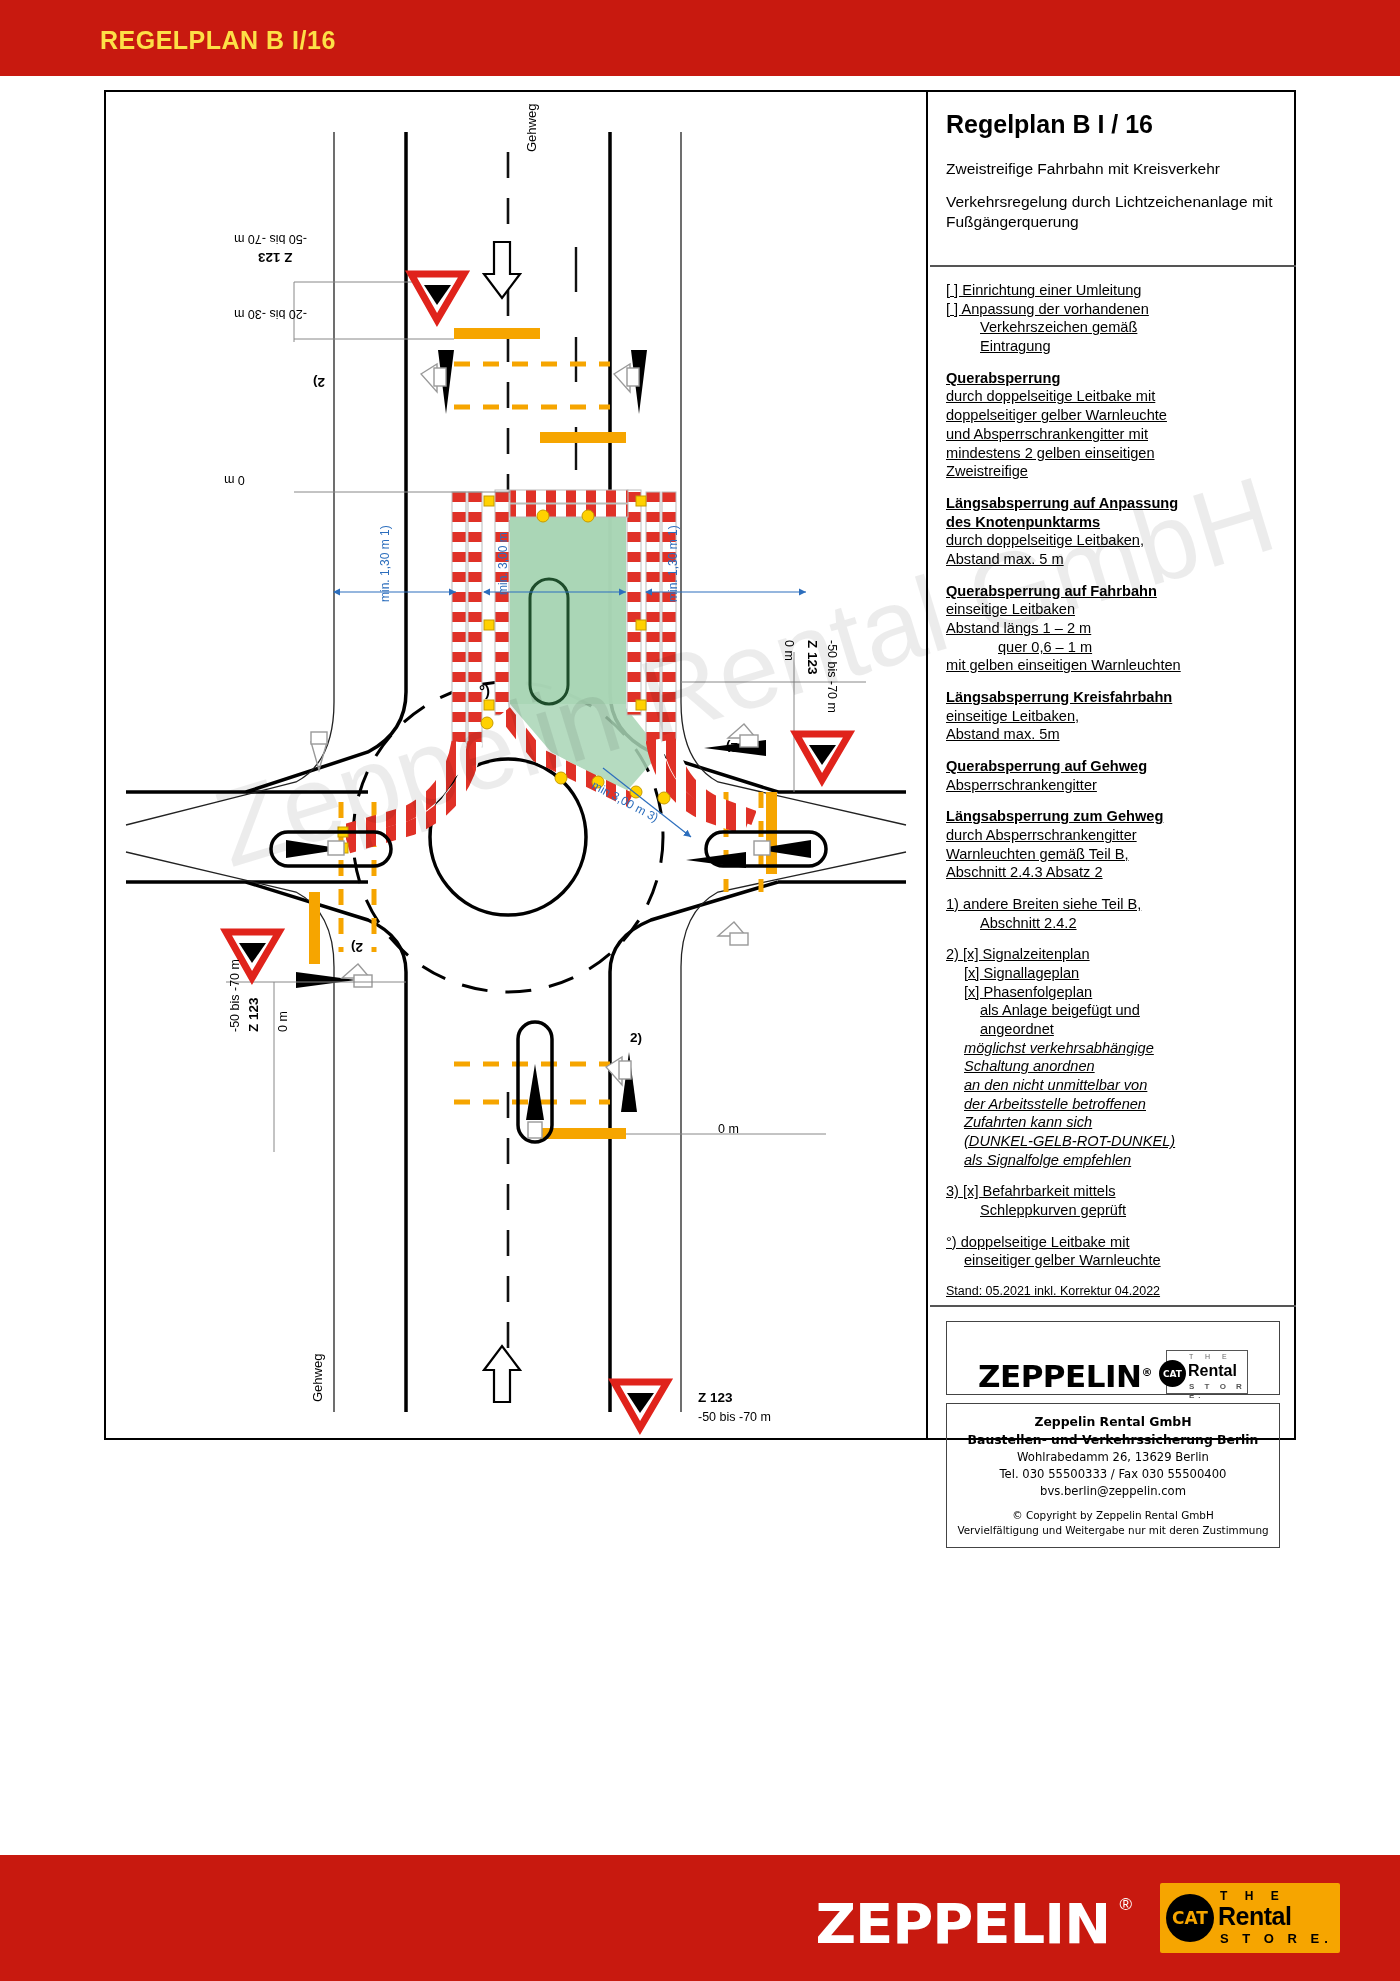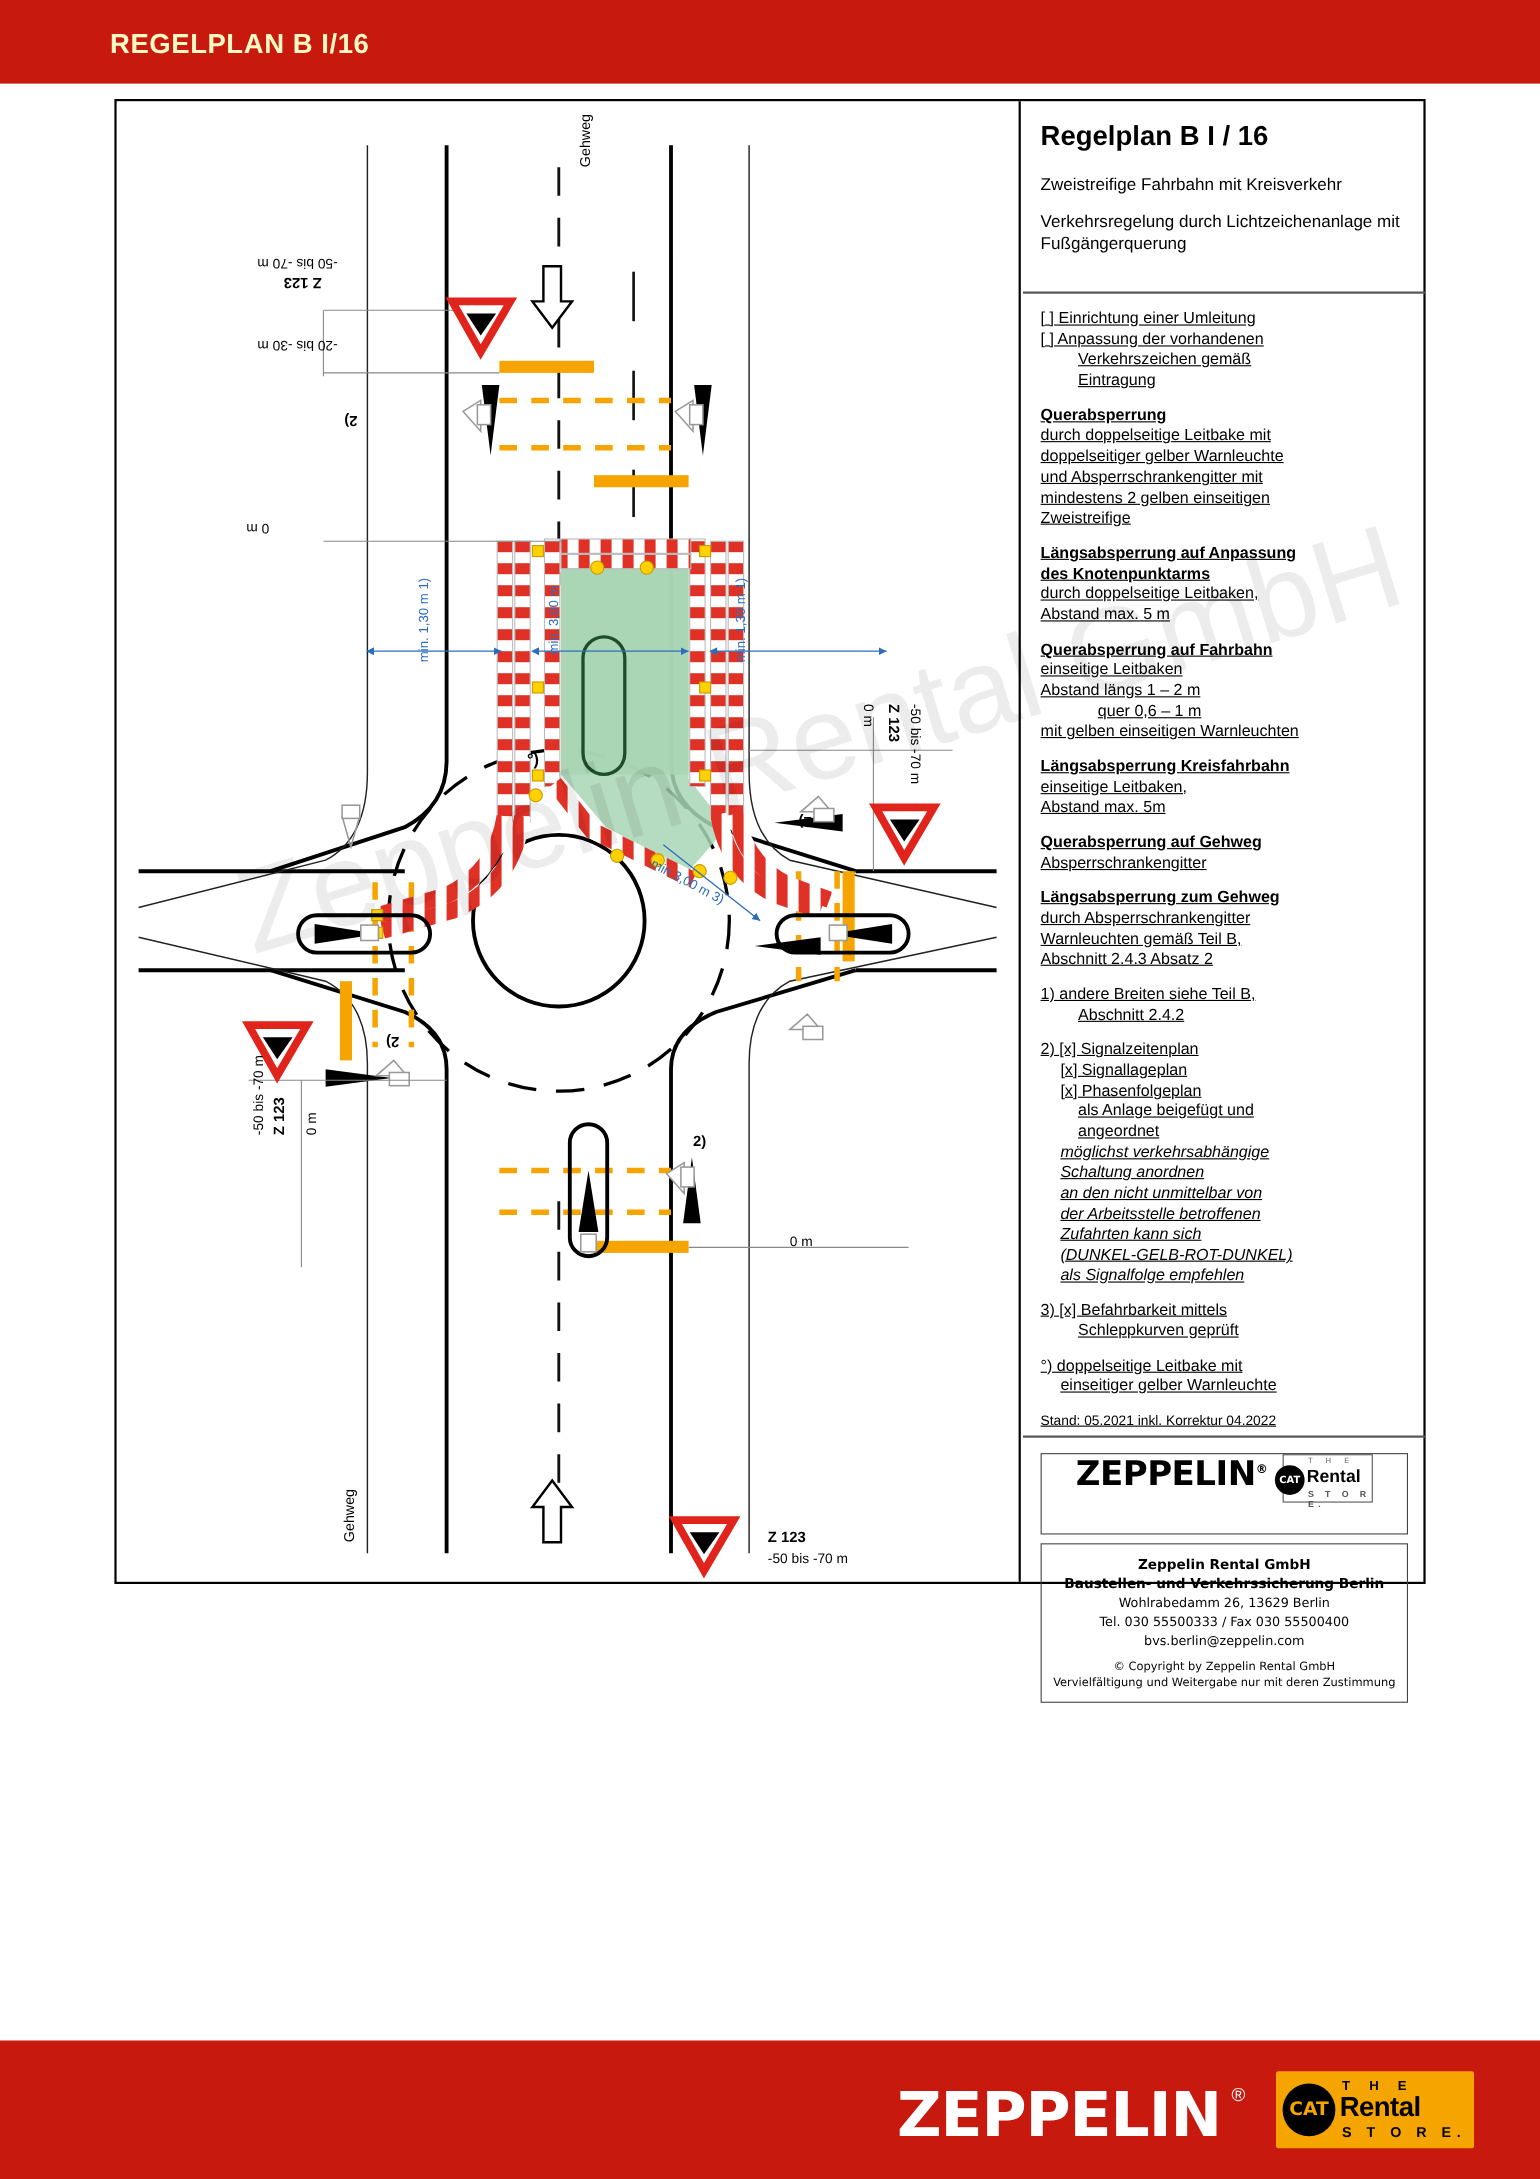--- a/index.html
+++ b/index.html
@@ -14,21 +14,21 @@
     overflow:hidden;
   }
 
   
   .topbar{
     position:absolute; left:0; top:0; width:1400px; height:76px;
     background:#c8190f;
   }
   .topbar .title{
     position:absolute; left:100px; top:26px;
-    color:#fef9c3; font-size:25px; font-weight:bold; letter-spacing:.5px;
+    color:#fde047; font-size:25px; font-weight:bold; letter-spacing:.5px;
   }
 
   
   .botbar{
     position:absolute; left:0; top:1855px; width:1400px; height:126px;
     background:#c8190f;
   }
   .botbar .zeppelin{
     position:absolute; right:290px; top:36px;
     color:#fff; font-size:56px; font-weight:bold; letter-spacing:-1px;
@@ -80,21 +80,21 @@
   .sp-body .ital{ font-style:italic; }
   .sp-body .ind1{ padding-left:18px; }
   .sp-body .ind2{ padding-left:34px; }
   .sp-body .ind3{ padding-left:52px; }
   .stand{ font-size:12.5px; margin-top:6px; }
 
   .sp-logo{
     border-top:2px solid #555; padding:14px 16px 8px 16px;
   }
   .logobox{ border:1.5px solid #444; height:74px; position:relative;
-            display:flex; align-items:flex-start; justify-content:center; gap:14px;}
+            display:flex; align-items:flex-end; justify-content:center; gap:14px;}
   .logobox .zep{ font-size:31px; font-weight:bold; letter-spacing:-.5px;
                  font-family:"DejaVu Sans", sans-serif;}
   .logobox .zep sup{ font-size:11px; }
   .logobox .mini{ position:relative; width:82px; height:44px;
                   border:1px solid #555; }
   .logobox .mini .c{ position:absolute; left:-8px; top:9px; width:27px;
         height:27px; background:#000; border-radius:50%; color:#fff;
         font-size:9px; font-weight:bold; display:flex; align-items:center;
         justify-content:center; font-family:"DejaVu Sans",sans-serif;}
   .logobox .mini .t{ position:absolute; left:22px; top:2px; font-size:7px;

